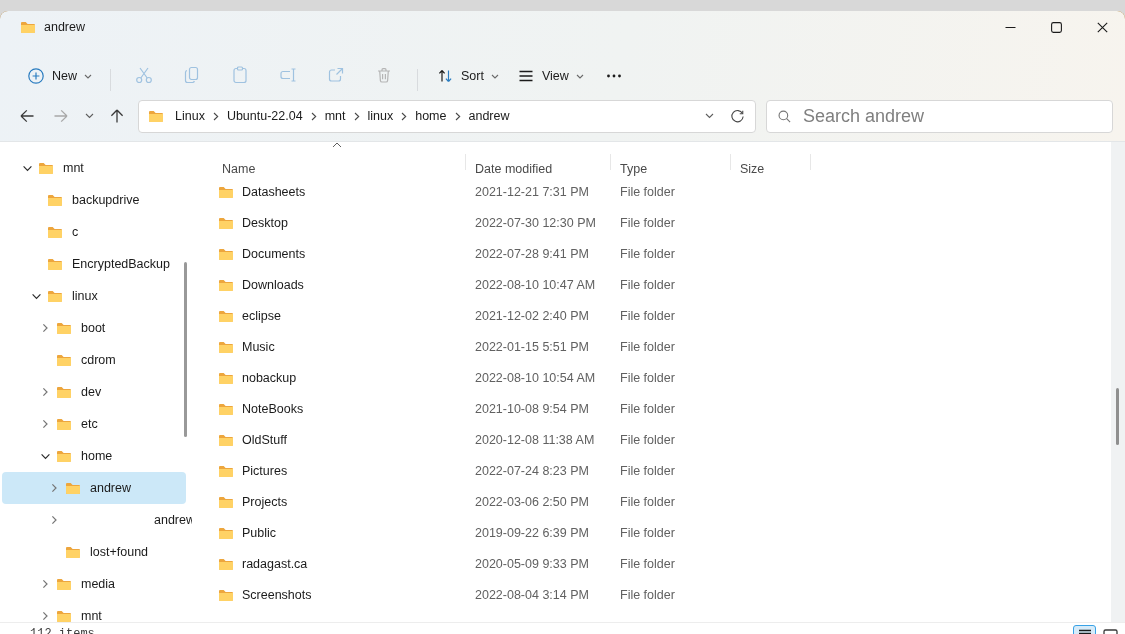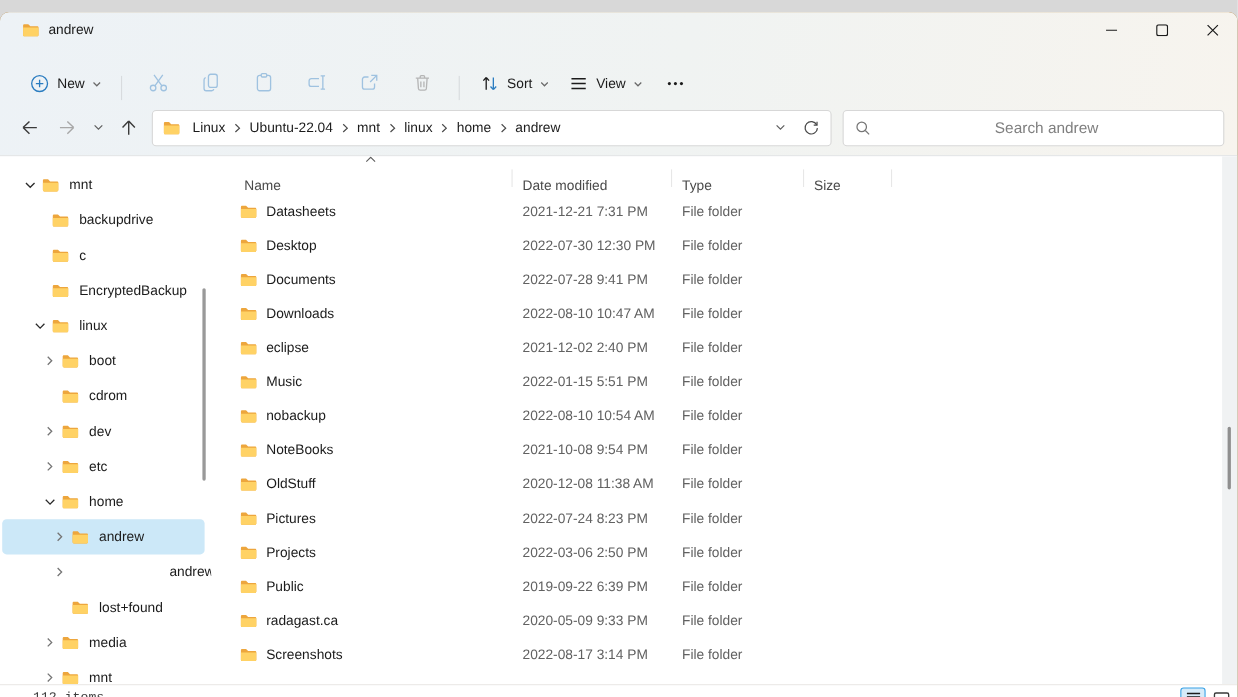--- a/index.html
+++ b/index.html
@@ -24,21 +24,21 @@
   .navbar{height:50px;display:flex;align-items:center;padding:0 12px 0 10px;}
   .nav-btn{width:34px;height:30px;display:flex;align-items:center;justify-content:center;border-radius:4px;flex:none;}
   .nav-btn.small{width:22px;}
   .addressbar{width:618px;box-sizing:border-box;height:33px;background:#fff;border:1px solid #d7d7d7;border-radius:4px;display:flex;align-items:center;padding:0 4px 0 9px;margin-left:4px;flex:none;}
   .crumbs{display:flex;align-items:center;flex:1;font-size:12.5px;overflow:hidden;}
   .crumb{padding:4px 7px;border-radius:4px;white-space:nowrap;}
   .crumb-sep{display:flex;align-items:center;padding:0 1px;}
   .addr-folder{margin-right:4px;display:flex;}
   .addr-btn{width:28px;height:26px;display:flex;align-items:center;justify-content:center;border-radius:4px;flex:none;}
   .searchbox{margin-left:10px;flex:1;height:33px;box-sizing:border-box;background:#fff;border:1px solid #d7d7d7;border-radius:4px;display:flex;align-items:center;padding:0 10px;gap:9px;}
-  .searchbox input{border:none;outline:none;flex:1;font-size:14px;font-family:inherit;color:#1b1b1b;background:transparent;text-align:center;}
+  .searchbox input{border:none;outline:none;flex:1;font-size:18px;font-family:inherit;color:#1b1b1b;background:transparent;}
   .searchbox input::placeholder{color:#7f7f7f;}
 
   
   .content{flex:1;display:flex;border-top:1px solid #e3e6e8;background:#fff;position:relative;min-height:0;overflow:hidden;}
 
   .sidebar{width:192px;flex:none;position:relative;padding-top:10px;box-sizing:border-box;overflow:hidden;}
   .tree-item{height:32px;display:flex;align-items:center;font-size:12.5px;border-radius:4px;margin:0 6px 0 2px;box-sizing:border-box;}
   .tree-item.selected{background:#cce8f8;}
   .chev-slot{width:22px;display:flex;justify-content:center;align-items:center;flex:none;}
   .chev-slot svg{display:none;}
@@ -648,21 +648,21 @@
     <div class="cell-dim cell-size"></div>
   </div>
 
   <div class="file-row">
     <div class="cell-name">
       <svg width="16" height="16">
                 <use href="#sym-folder"></use>
               </svg>
       <span class="label">Screenshots</span>
     </div>
-    <div class="cell-dim cell-date">2022-08-17 3:14 PM</div>
+    <div class="cell-dim cell-date">2022-08-04 3:14 PM</div>
     <div class="cell-dim cell-type">File folder</div>
     <div class="cell-dim cell-size"></div>
   </div>
 </div>
     </div>
 
     <div class="main-scrollgutter">
       <div class="main-thumb"></div>
     </div>
   </div>

